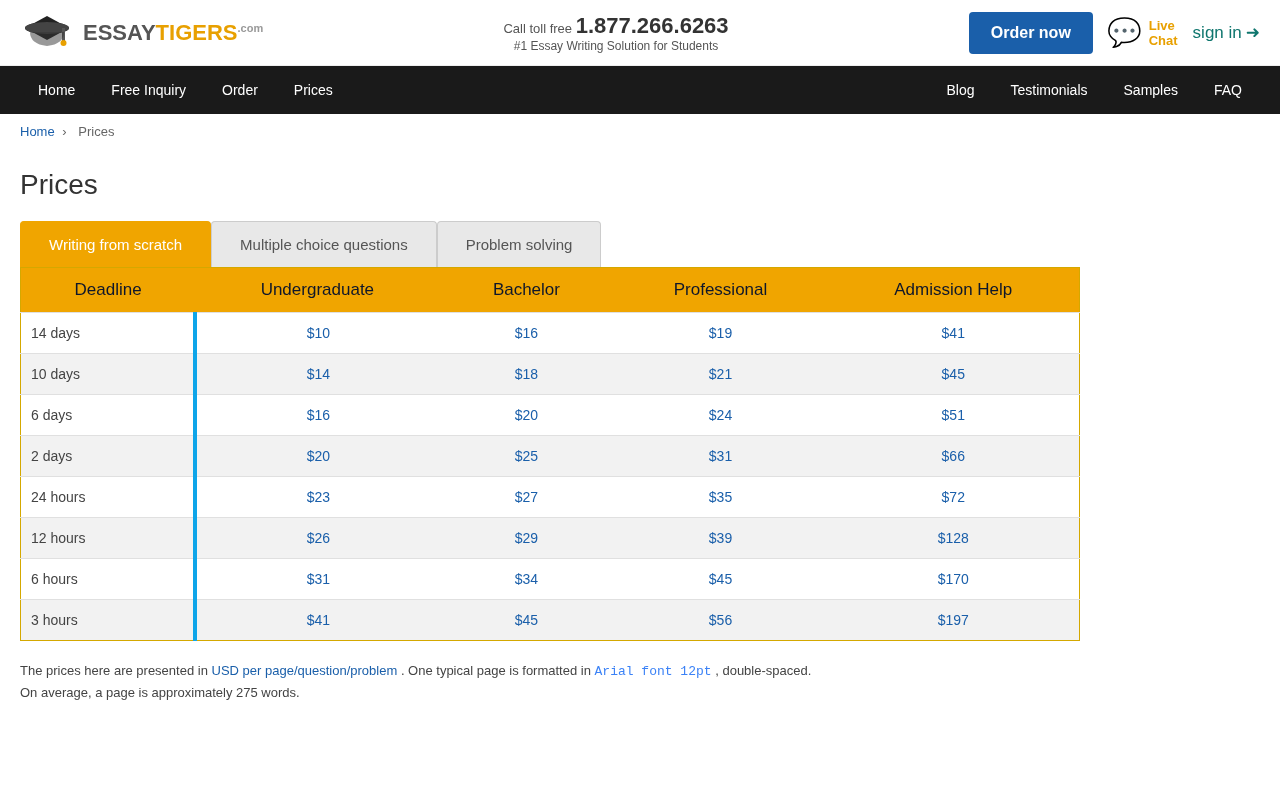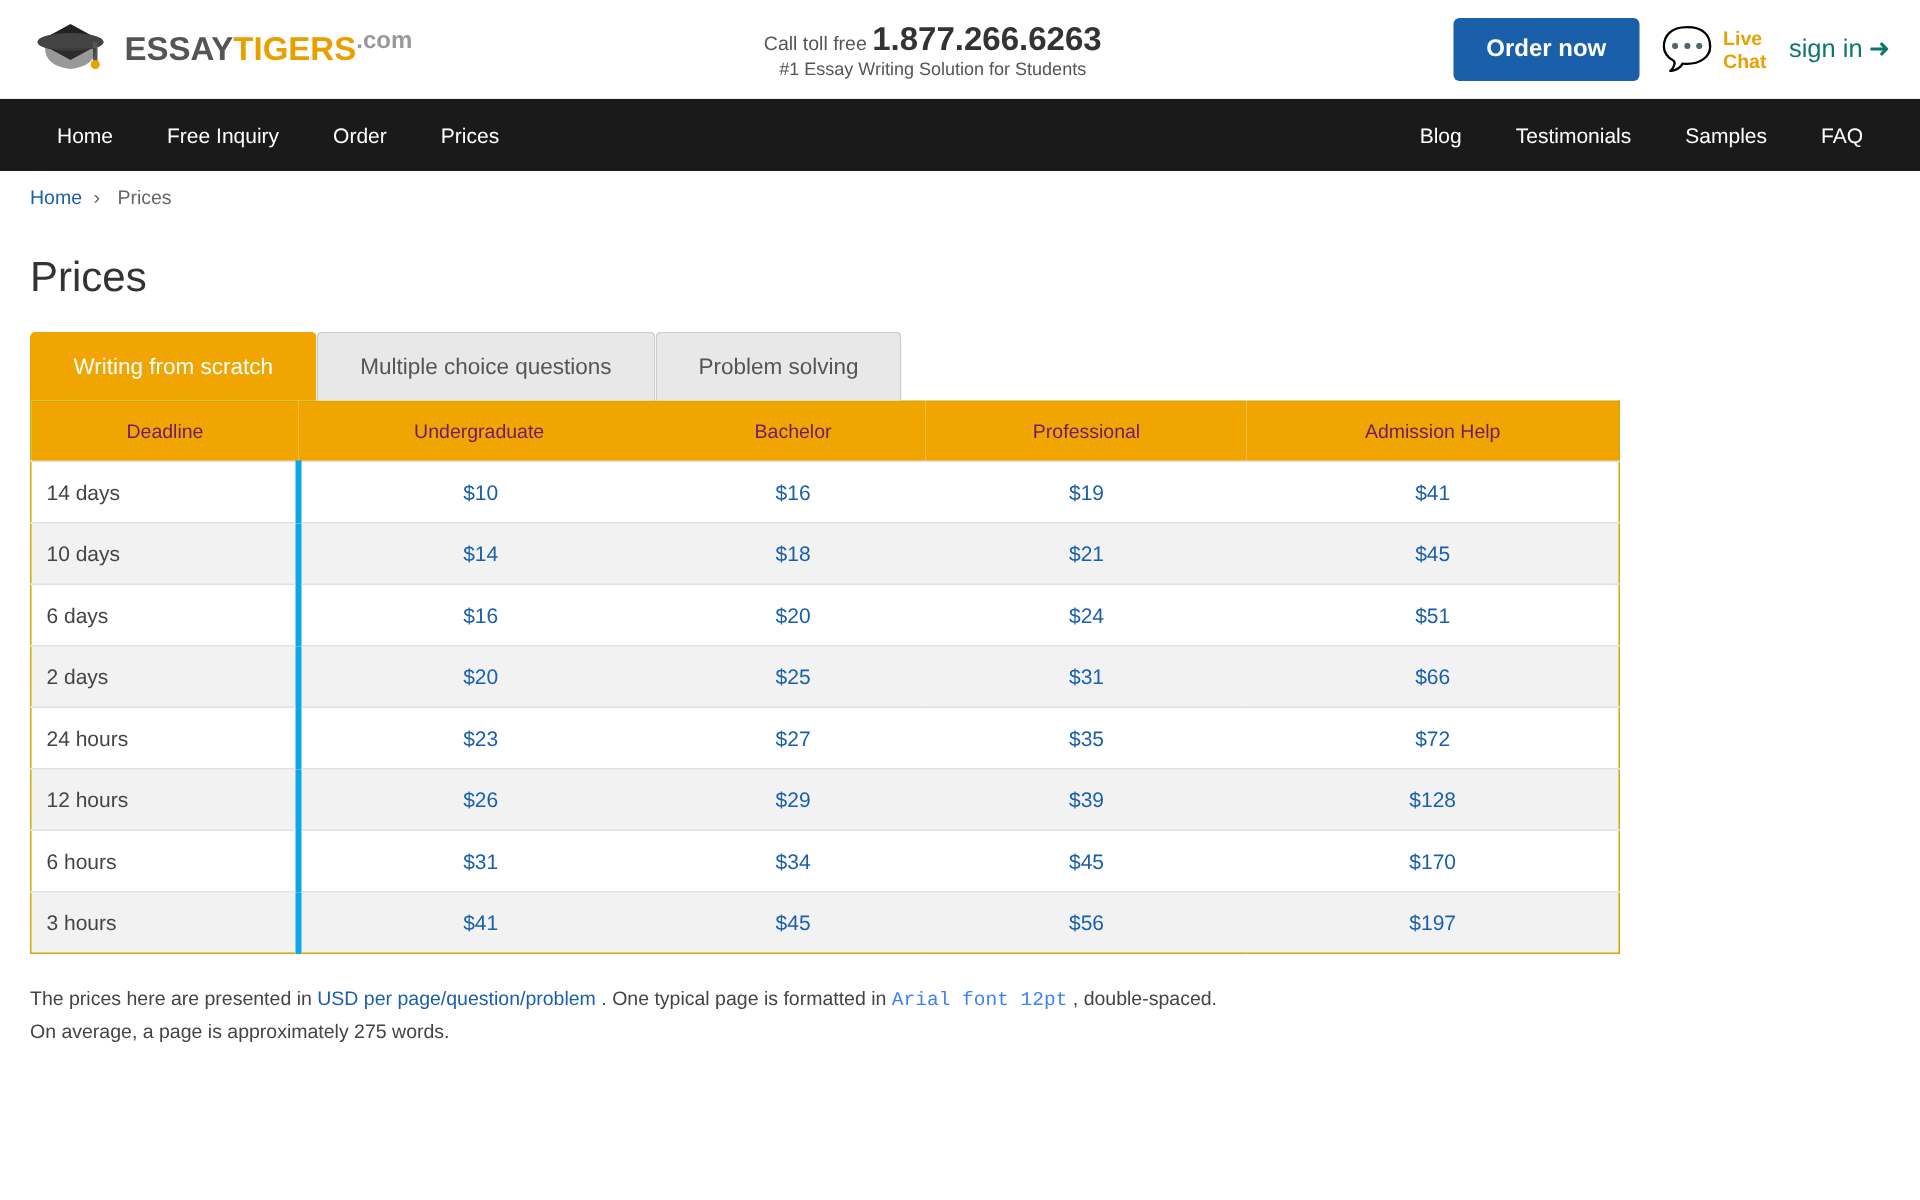--- a/index.html
+++ b/index.html
@@ -4,21 +4,21 @@
   <style>
     * { margin: 0; padding: 0; box-sizing: border-box; }
     body { font-family: Arial, sans-serif; font-size: 14px; color: #333; background: #fff; }
 
     
     .header { display: flex; align-items: center; padding: 10px 20px; background: #fff; border-bottom: 1px solid #eee; }
     .logo-area { display: flex; align-items: center; gap: 8px; }
     .logo-text { font-size: 22px; font-weight: bold; }
     .logo-text span.essay { color: #555; }
     .logo-text span.tigers { color: #e8a000; }
-    .logo-text span.com { font-size: 16px; color: #999; vertical-align: super; }
+    .logo-text span.com { font-size: 11px; color: #999; vertical-align: super; }
     .header-center { flex: 1; text-align: center; }
     .header-phone { font-size: 13px; color: #555; }
     .header-phone strong { font-size: 22px; color: #333; font-weight: bold; }
     .header-tagline { font-size: 12px; color: #555; }
     .header-right { display: flex; align-items: center; gap: 15px; }
     .order-btn { background: #1a5faa; color: #fff; border: none; padding: 12px 22px; font-size: 16px; font-weight: bold; border-radius: 4px; cursor: pointer; }
     .live-chat { display: flex; align-items: center; gap: 6px; color: #e8a000; font-size: 13px; font-weight: bold; cursor: pointer; }
     .chat-icon { font-size: 28px; color: #e8a000; }
     .sign-in { color: #0f766e; font-size: 17px; cursor: pointer; display: flex; align-items: center; gap: 4px; }
 
@@ -37,21 +37,21 @@
     .page-title { font-size: 28px; font-weight: normal; color: #333; margin-bottom: 20px; margin-top: 10px; }
 
     
     .tabs { display: flex; gap: 0; margin-bottom: 0; }
     .tab { padding: 14px 28px; font-size: 15px; cursor: pointer; border: 1px solid #ccc; border-bottom: none; border-radius: 4px 4px 0 0; background: #e8e8e8; color: #555; }
     .tab.active { background: #f0a500; color: #fff; border-color: #f0a500; font-weight: normal; }
 
     
     .price-table { width: 100%; border-collapse: collapse; border: 1px solid #d4a800; }
     .price-table thead tr { background: #f0a500; }
-    .price-table thead th { padding: 12px 24px; text-align: center; color: #701a75; font-weight: normal; font-size: 13px; }
+    .price-table thead th { padding: 12px 24px; text-align: center; color: #0f172a; font-weight: normal; font-size: 17px; }
     .price-table thead th:first-child { text-align: center; }
     .price-table tbody tr:nth-child(even) { background: #f2f2f2; }
     .price-table tbody tr:nth-child(odd) { background: #fff; }
     .price-table tbody td { padding: 12px 10px; text-align: center; font-size: 14px; border-top: 1px solid #e0e0e0; }
     .price-table tbody td:first-child { color: #444; font-weight: normal; text-align: left; border-right: 4px solid #0ea5e9; }
     .price-table tbody td:not(:first-child) { color: #1a5faa; }
 
     
     .footer-note { margin-top: 20px; font-size: 13px; color: #444; line-height: 1.6; }
     .footer-note a { color: #3b82f6; text-decoration: none; font-family: Liberation Mono, monospace; }

